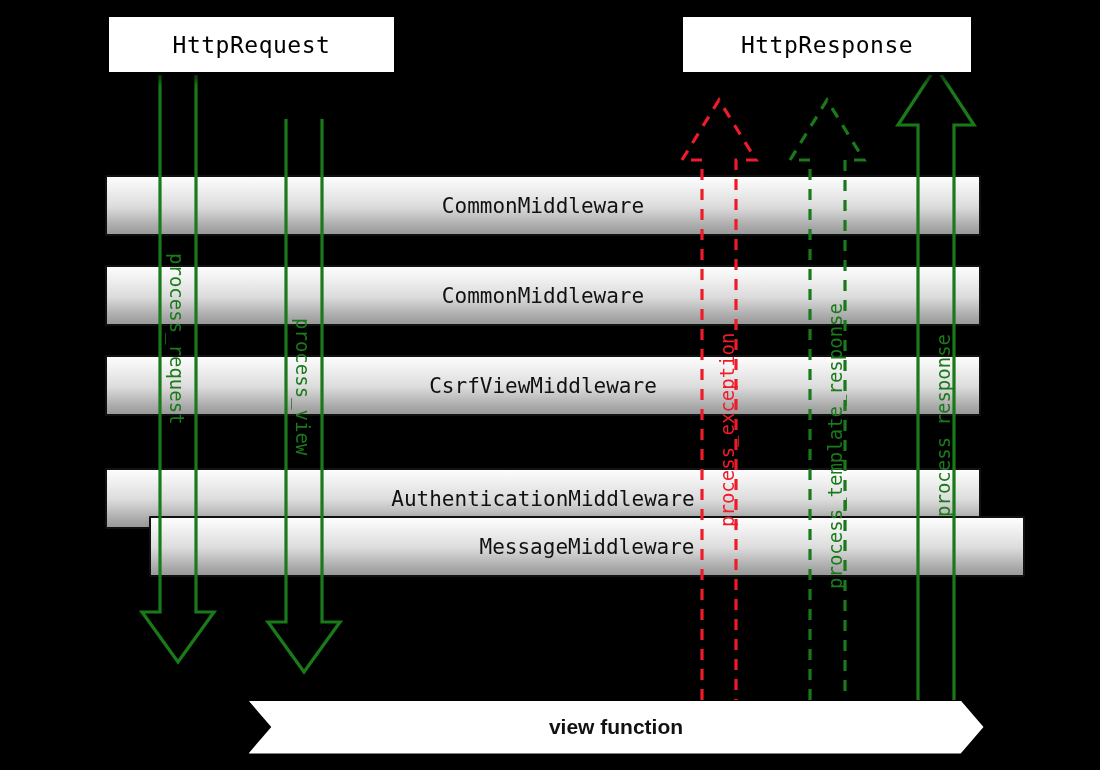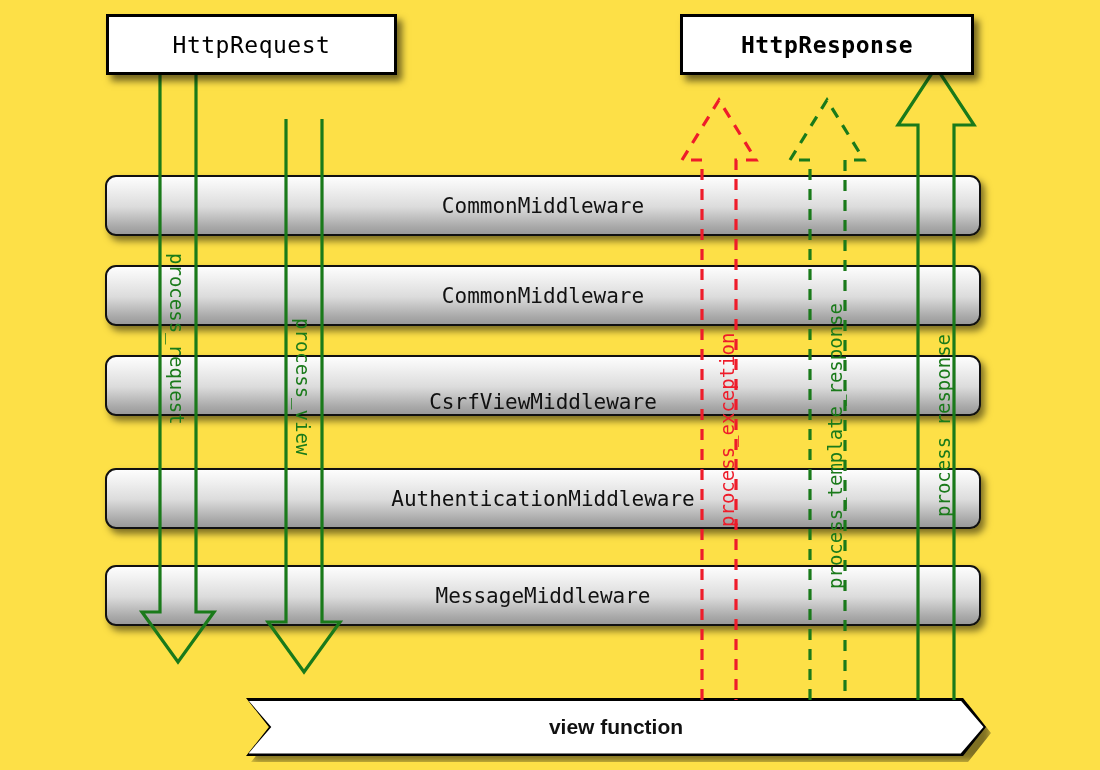--- a/index.html
+++ b/index.html
@@ -1,28 +1,28 @@
 <!DOCTYPE html>
 <html><head>
 <meta charset="utf-8">
 <style>
   html,body{margin:0;padding:0;background:#ffffff;}
   body{width:1100px;height:770px;overflow:hidden;
        font-family:"Liberation Sans",sans-serif;}
-  #stage{position:relative;width:1100px;height:770px;background:#fde047;}
+  #stage{position:relative;width:1100px;height:770px;background:#000000;}
 
   
   .endbox{position:absolute;background:#fff;border:3px solid #000;
           box-shadow:5px 6px 7px rgba(0,0,0,.55);
           display:flex;align-items:center;justify-content:center;
           font-family:"DejaVu Sans Mono","Liberation Mono",monospace;
           font-size:23px;color:#000;letter-spacing:.5px;z-index:40;}
 
   
-  .mw{position:absolute;left:105px;width:872px;height:57px;border-radius:11px;
+  .mw{position:absolute;left:105px;width:872px;height:57px;border-radius:1px;
       border:2.5px solid #111;
       background:linear-gradient(to bottom,#fdfdfd 0%,#f2f2f2 18%,#dcdcdc 52%,#a8a8a8 88%,#9a9a9a 100%);
       box-shadow:4px 5px 7px rgba(0,0,0,.5);
       display:flex;align-items:center;justify-content:center;z-index:30;}
   .mw span{font-family:"DejaVu Sans Mono","Liberation Mono",monospace;
            font-size:21px;color:#111;}
 
   
   #viewfn{position:absolute;left:246px;top:698px;width:740px;height:58px;z-index:30;}
   #viewfn .shadow{position:absolute;left:5px;top:6px;width:740px;height:58px;
@@ -48,37 +48,37 @@
 </style>
 </head>
 <body>
 
 <div id="stage">
 
   <div class="endbox" style="left:106px;top:14px;width:285px;height:55px;">
     <span>HttpRequest</span>
   </div>
 
-  <div class="endbox" style="left:680px;top:14px;width:288px;height:55px;font-weight:bold;">
+  <div class="endbox" style="left:680px;top:14px;width:288px;height:55px;">
     <span>HttpResponse</span>
   </div>
 
   <div class="mw" style="top:175px;">
     <span>CommonMiddleware</span>
   </div>
   <div class="mw" style="top:265px;">
     <span>CommonMiddleware</span>
   </div>
-  <div class="mw" style="top:355px;align-items:flex-end;">
+  <div class="mw" style="top:355px;">
     <span>CsrfViewMiddleware</span>
   </div>
   <div class="mw" style="top:468px;">
     <span>AuthenticationMiddleware</span>
   </div>
-  <div class="mw" style="top:565px;">
+  <div class="mw" style="top:516px;margin-left:44px;">
     <span>MessageMiddleware</span>
   </div>
 
   <svg id="arrows" viewBox="0 0 1100 770">
 
     <path d="M160,68 L160,612 L142,612 L178,662 L214,612 L196,612 L196,68" fill="none" stroke="#1a7a1a" stroke-width="3.2" stroke-linejoin="miter" stroke-linecap="butt"></path>
 
     <path d="M286,119 L286,622 L268,622 L304,672 L340,622 L322,622 L322,119" fill="none" stroke="#1a7a1a" stroke-width="3.2" stroke-linejoin="miter" stroke-linecap="butt"></path>
 
     <g fill="none" stroke="#ee1c2a" stroke-width="3.2" stroke-dasharray="11 9" stroke-linejoin="miter" stroke-linecap="butt">

